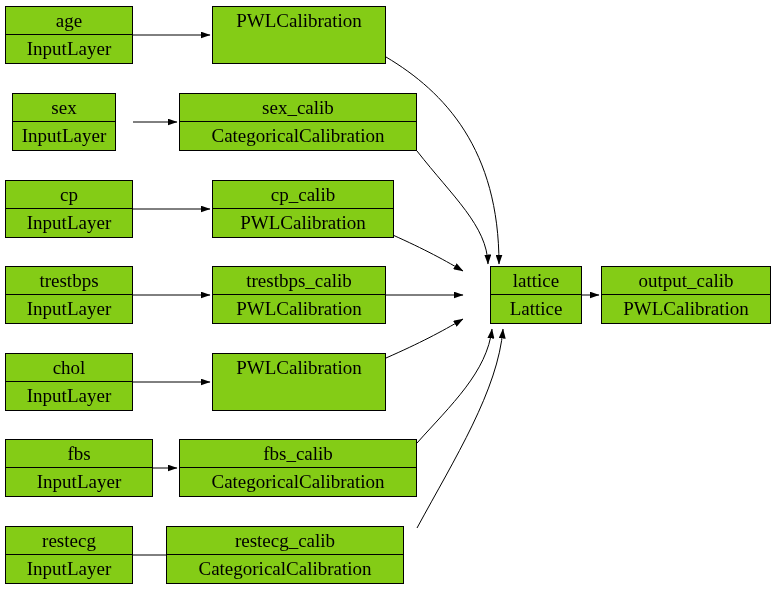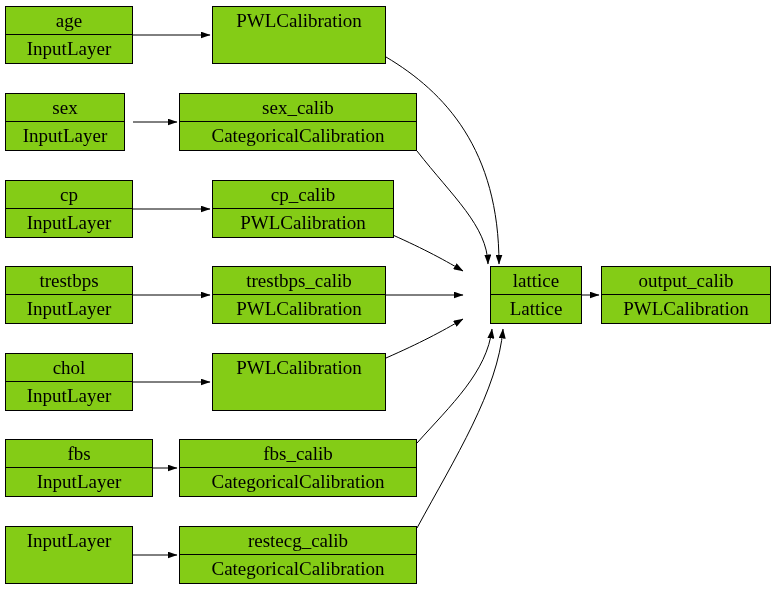--- a/index.html
+++ b/index.html
@@ -79,21 +79,21 @@
   </svg>
 
   <div class="node" style="left:5px;top:6px;width:128px">
     <div class="node-title">age</div>
     <div class="node-layer">InputLayer</div>
   </div>
   <div class="node" style="left:212px;top:6px;width:174px">
     <div class="node-layer">PWLCalibration</div>
   </div>
 
-  <div class="node" style="left:5px;top:93px;width:120px">
+  <div class="node" style="left:12px;top:93px;width:104px">
     <div class="node-title">sex</div>
     <div class="node-layer">InputLayer</div>
   </div>
   <div class="node" style="left:179px;top:93px;width:238px">
     <div class="node-title">sex_calib</div>
     <div class="node-layer">CategoricalCalibration</div>
   </div>
 
   <div class="node" style="left:5px;top:180px;width:128px">
     <div class="node-title">cp</div>
@@ -124,23 +124,24 @@
   <div class="node" style="left:5px;top:439px;width:148px">
     <div class="node-title">fbs</div>
     <div class="node-layer">InputLayer</div>
   </div>
   <div class="node" style="left:179px;top:439px;width:238px">
     <div class="node-title">fbs_calib</div>
     <div class="node-layer">CategoricalCalibration</div>
   </div>
 
   <div class="node" style="left:5px;top:526px;width:128px">
+    <div class="node-title">restecg</div>
     <div class="node-layer">InputLayer</div>
   </div>
-  <div class="node" style="left:179px;top:526px;width:238px">
+  <div class="node" style="left:166px;top:526px;width:238px">
     <div class="node-title">restecg_calib</div>
     <div class="node-layer">CategoricalCalibration</div>
   </div>
 
   <div class="node" style="left:490px;top:266px;width:92px">
     <div class="node-title">lattice</div>
     <div class="node-layer">Lattice</div>
   </div>
   <div class="node" style="left:601px;top:266px;width:170px">
     <div class="node-title">output_calib</div>

